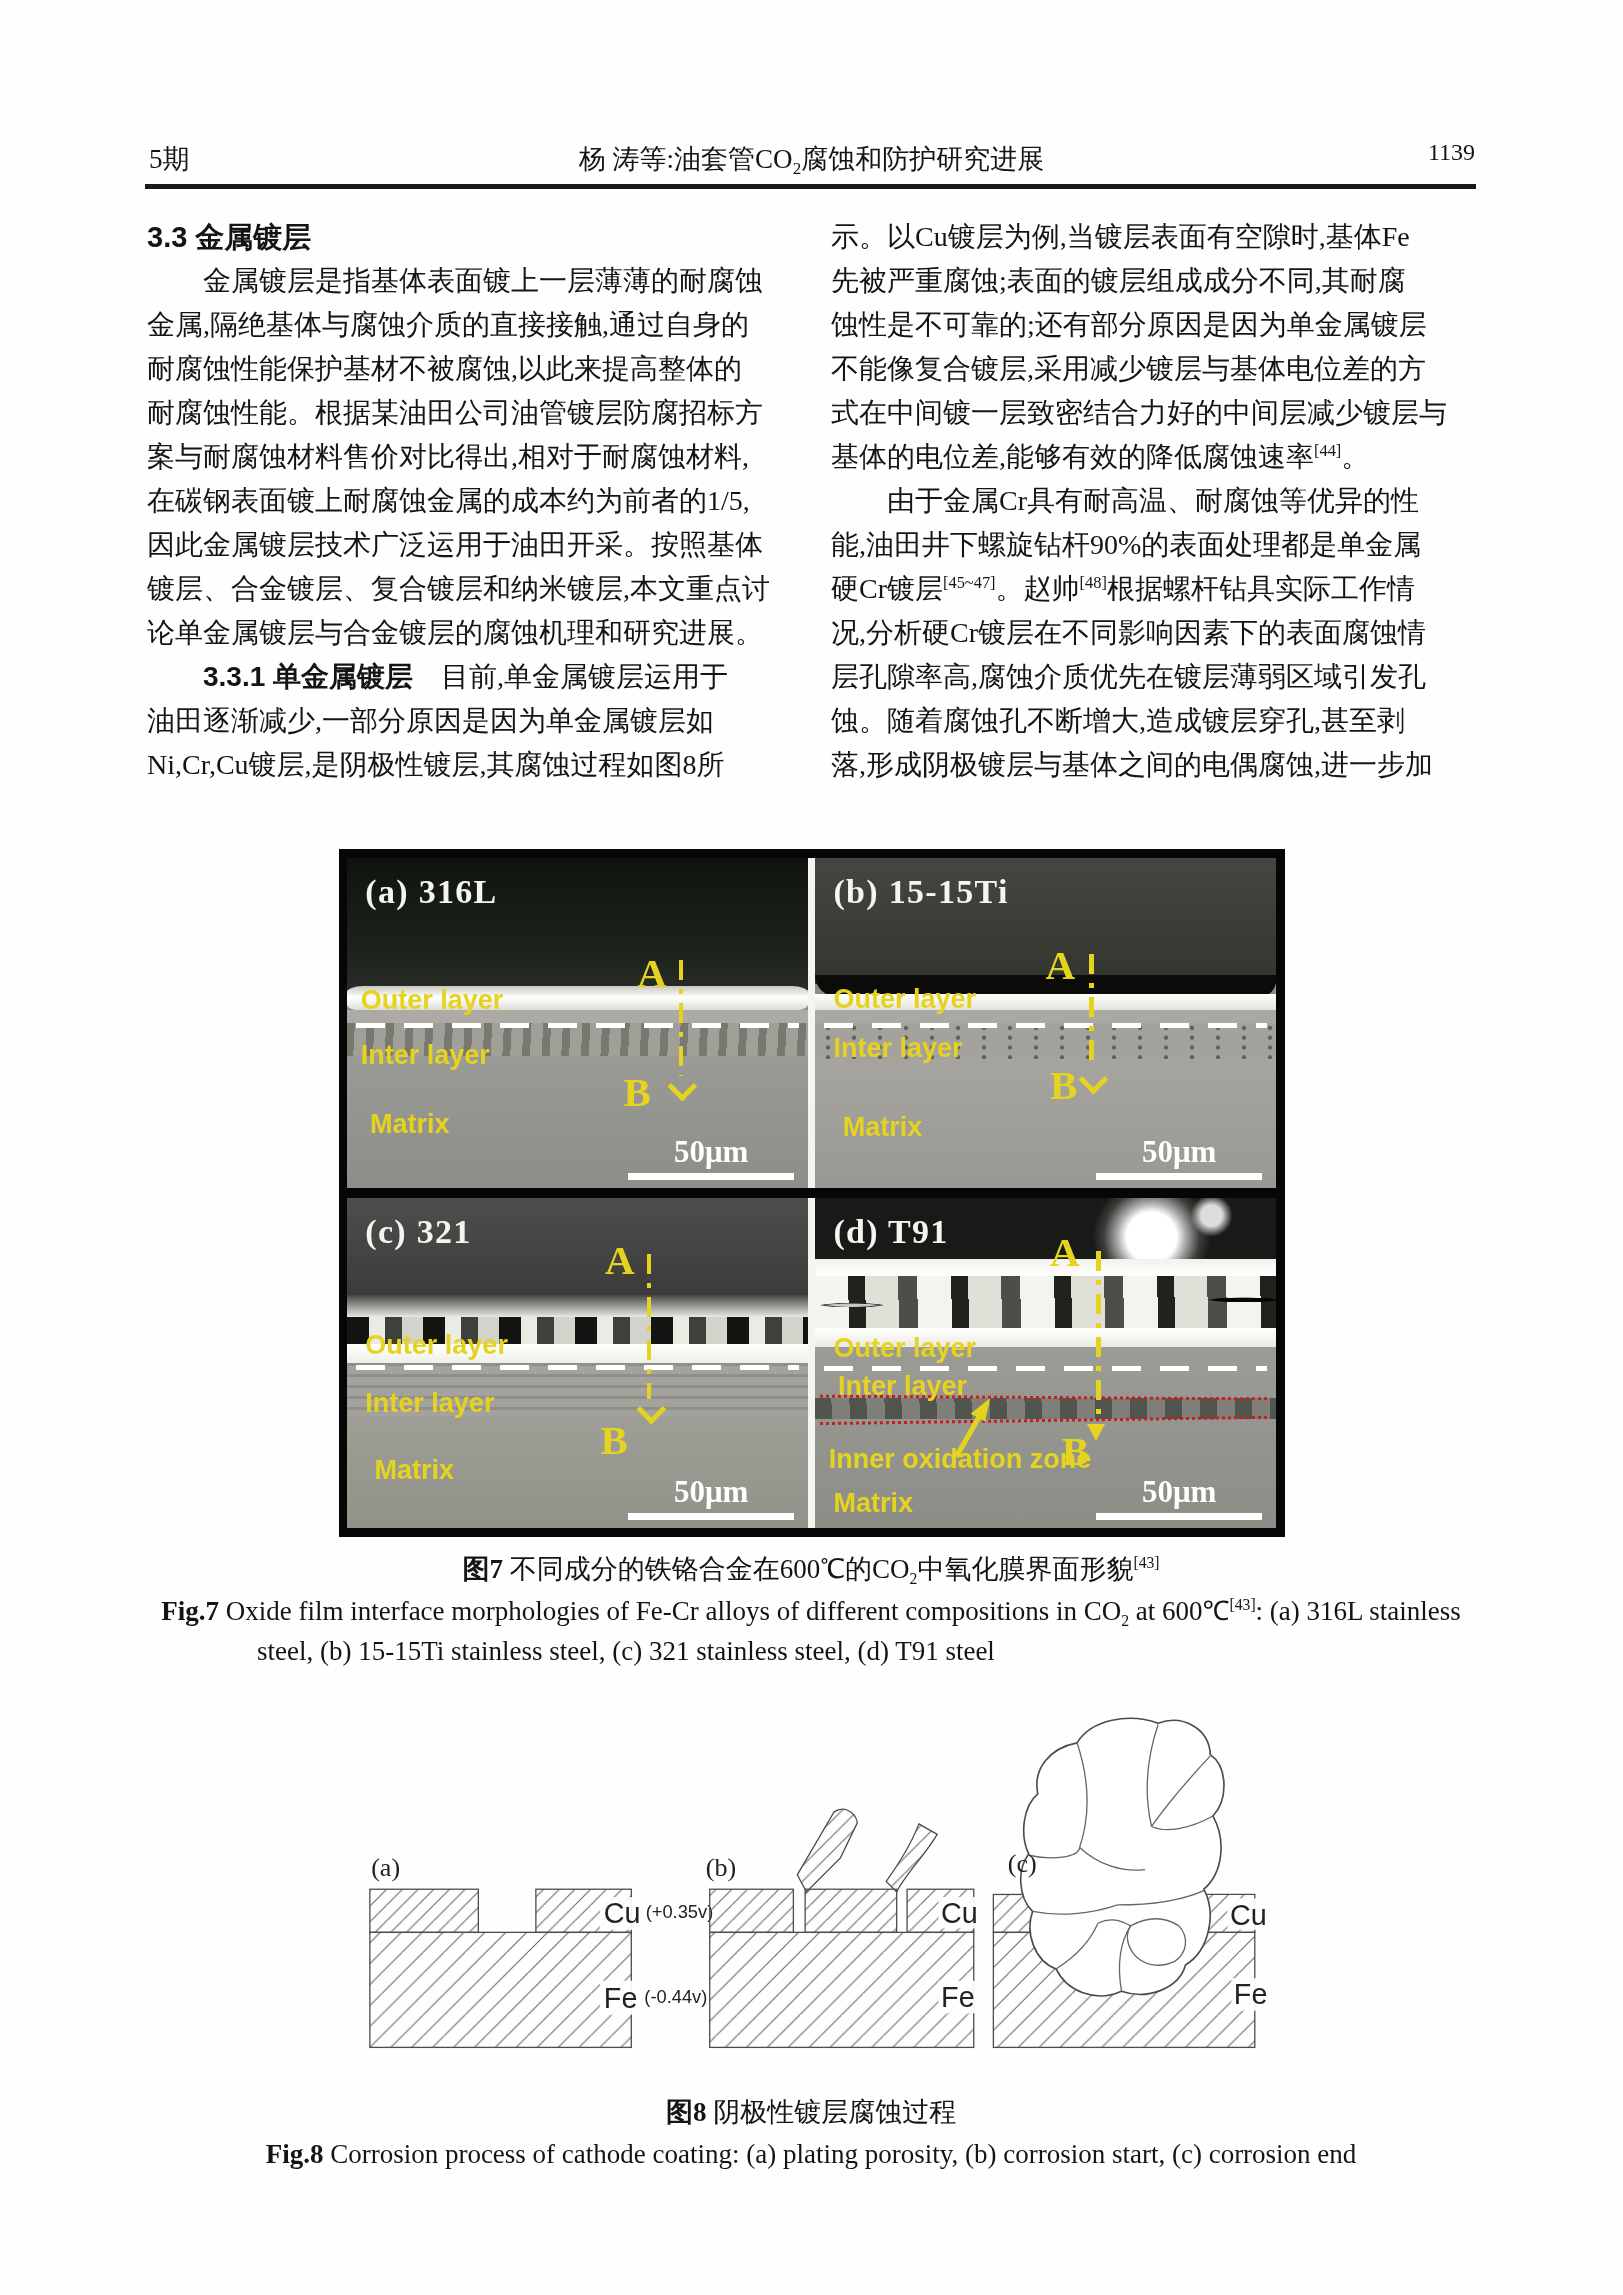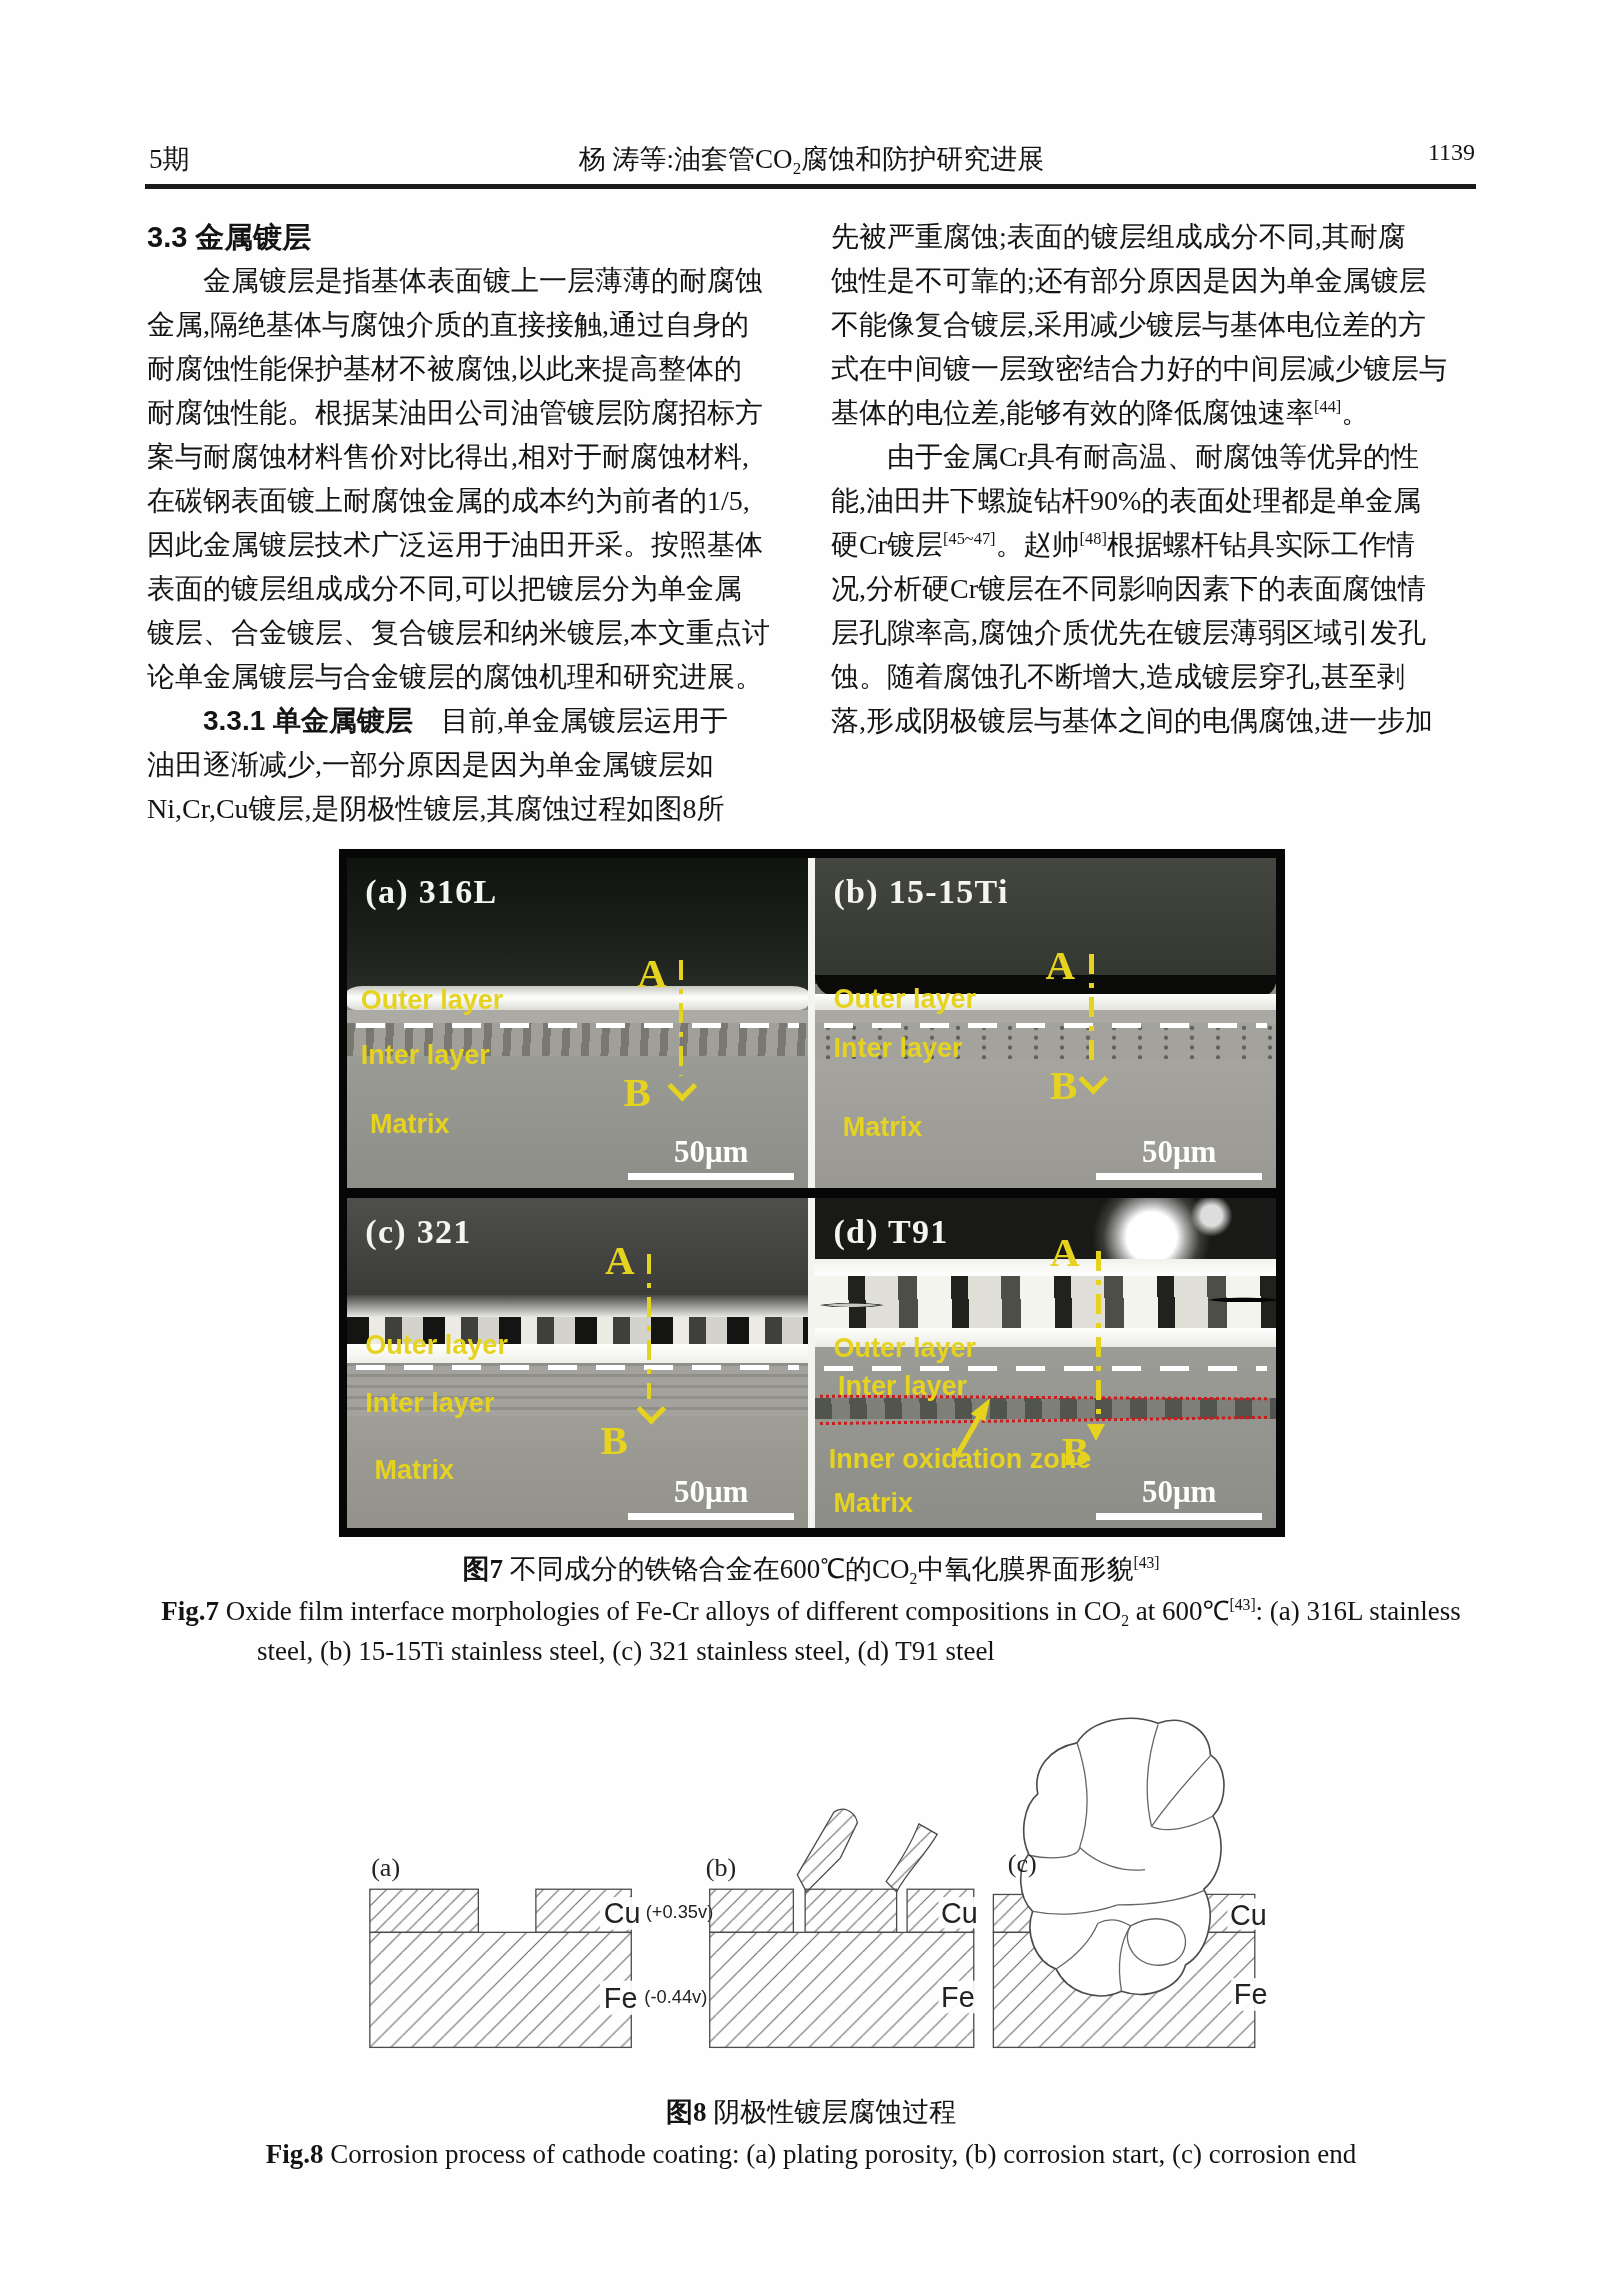--- a/index.html
+++ b/index.html
@@ -64,29 +64,29 @@
 
   <div class="col col-left">
     <div class="line h2">3.3 金属镀层</div>
     <div class="line indent">金属镀层是指基体表面镀上一层薄薄的耐腐蚀</div>
     <div class="line">金属,隔绝基体与腐蚀介质的直接接触,通过自身的</div>
     <div class="line">耐腐蚀性能保护基材不被腐蚀,以此来提高整体的</div>
     <div class="line">耐腐蚀性能。根据某油田公司油管镀层防腐招标方</div>
     <div class="line">案与耐腐蚀材料售价对比得出,相对于耐腐蚀材料,</div>
     <div class="line">在碳钢表面镀上耐腐蚀金属的成本约为前者的1/5,</div>
     <div class="line">因此金属镀层技术广泛运用于油田开采。按照基体</div>
-    <div class="line">表面的镀层组成成分不同,可以把镀层分为单金属</div>
     <div class="line">镀层、合金镀层、复合镀层和纳米镀层,本文重点讨</div>
     <div class="line">论单金属镀层与合金镀层的腐蚀机理和研究进展。</div>
     <div class="line indent"><span class="bold">3.3.1 单金属镀层</span><span>　目前,单金属镀层运用于</span></div>
     <div class="line">油田逐渐减少,一部分原因是因为单金属镀层如</div>
     <div class="line">Ni,Cr,Cu镀层,是阴极性镀层,其腐蚀过程如图8所</div>
   </div>
 
   <div class="col col-right">
+    <div class="line">示。以Cu镀层为例,当镀层表面有空隙时,基体Fe</div>
     <div class="line">先被严重腐蚀;表面的镀层组成成分不同,其耐腐</div>
     <div class="line">蚀性是不可靠的;还有部分原因是因为单金属镀层</div>
     <div class="line">不能像复合镀层,采用减少镀层与基体电位差的方</div>
     <div class="line">式在中间镀一层致密结合力好的中间层减少镀层与</div>
     <div class="line"><span>基体的电位差,能够有效的降低腐蚀速率</span><sup class="ref">[44]</sup><span>。</span></div>
     <div class="line indent">由于金属Cr具有耐高温、耐腐蚀等优异的性</div>
     <div class="line">能,油田井下螺旋钻杆90%的表面处理都是单金属</div>
     <div class="line"><span>硬Cr镀层</span><sup class="ref">[45~47]</sup><span>。赵帅</span><sup class="ref">[48]</sup><span>根据螺杆钻具实际工作情</span></div>
     <div class="line">况,分析硬Cr镀层在不同影响因素下的表面腐蚀情</div>
     <div class="line">层孔隙率高,腐蚀介质优先在镀层薄弱区域引发孔</div>

